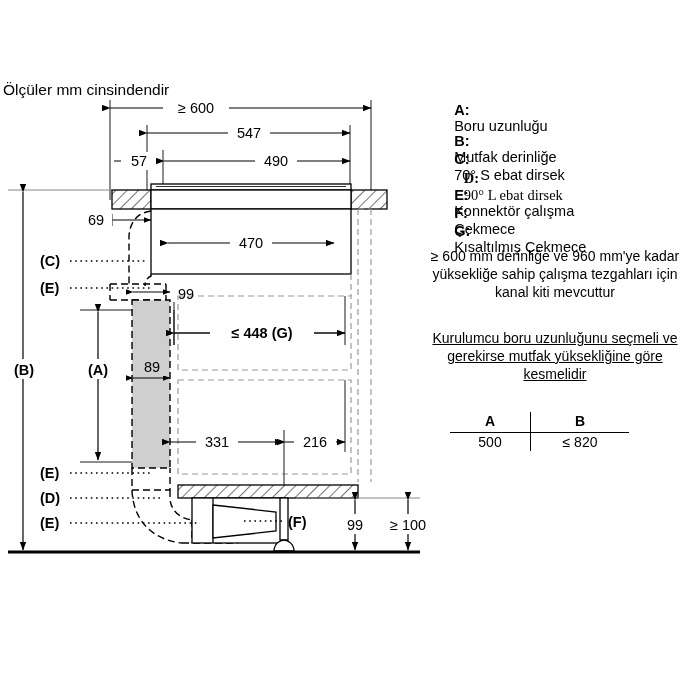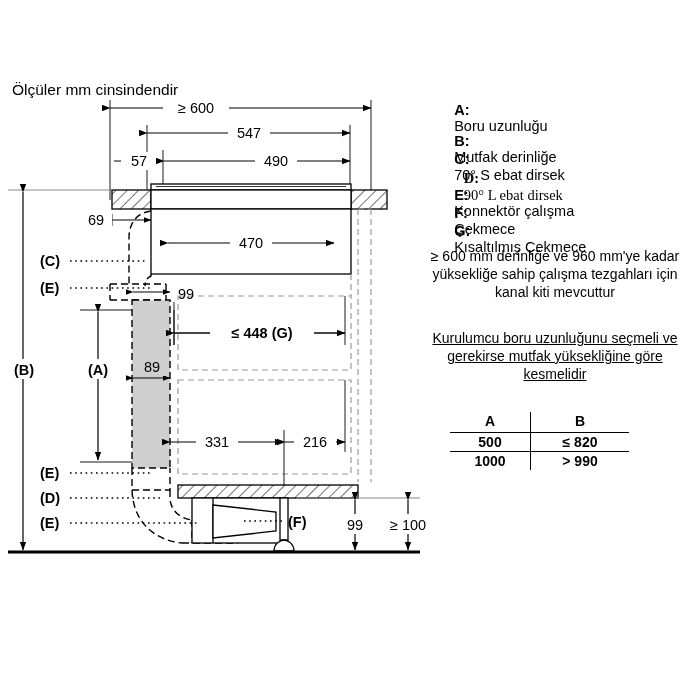--- a/index.html
+++ b/index.html
@@ -10,35 +10,35 @@
 
   .txt{position:absolute;white-space:pre;line-height:1.18;}
   .title{font-size:15.5px;}
   .legend-row{position:absolute;font-size:14.5px;white-space:pre;}
   .legend-key{font-weight:bold;}
   .para{position:absolute;font-size:14px;line-height:1.28;white-space:pre-line;text-align:center;}
 
   
   .tbl{position:absolute;font-size:14px;}
   .tbl table{border-collapse:collapse;}
-  .tbl td,.tbl th{padding:1px 10px;text-align:center;font-weight:bold;}
+  .tbl td,.tbl th{padding:1px 10px;text-align:center;font-weight:normal;}
   .tbl th{font-weight:bold;padding-bottom:3px;}
   .tbl .vrule{border-left:1.6px solid #000;}
   .tbl .hrule{border-top:1.4px solid #000;}
 
   svg{position:absolute;left:0;top:0;}
   .dim{font-size:14.5px;font-family:"Liberation Sans","DejaVu Sans",sans-serif;}
   .dimb{font-size:14.5px;font-weight:bold;font-family:"Liberation Sans","DejaVu Sans",sans-serif;}
 </style>
 </head>
 <body>
 
 <div id="root">
 
-  <div class="txt title" style="left:12px;top:81px;">Ölçüler mm cinsindendir</div>
+  <div class="txt title" style="left:3px;top:81px;">Ölçüler mm cinsindendir</div>
 
   <svg width="700" height="700">
     <defs>
       <marker id="ar" markerWidth="9" markerHeight="9" refX="8" refY="3.2" orient="auto" markerUnits="userSpaceOnUse">
         <path d="M0,0 L8.5,3.2 L0,6.4 z" fill="#000"></path>
       </marker>
       <marker id="arS" markerWidth="8" markerHeight="8" refX="7.2" refY="2.9" orient="auto" markerUnits="userSpaceOnUse">
         <path d="M0,0 L7.6,2.9 L0,5.8 z" fill="#000"></path>
       </marker>
       <pattern id="hatch" width="8" height="8" patternTransform="rotate(45)" patternUnits="userSpaceOnUse">
@@ -294,21 +294,17 @@
     <table>
       <tbody>
           <tr>
         <th style="width:60px;">A</th>
         <th class="vrule" style="width:78px;">B</th>
       </tr>
       <tr>
         <td class="hrule">500</td>
         <td class="hrule vrule">≤ 820</td>
       </tr>
-      <tr>
-        <td class="hrule">1000</td>
-        <td class="hrule vrule">&gt; 990</td>
-      </tr>
     </tbody>
       </table>
   </div>
 
 </div>
 
 </body></html>

